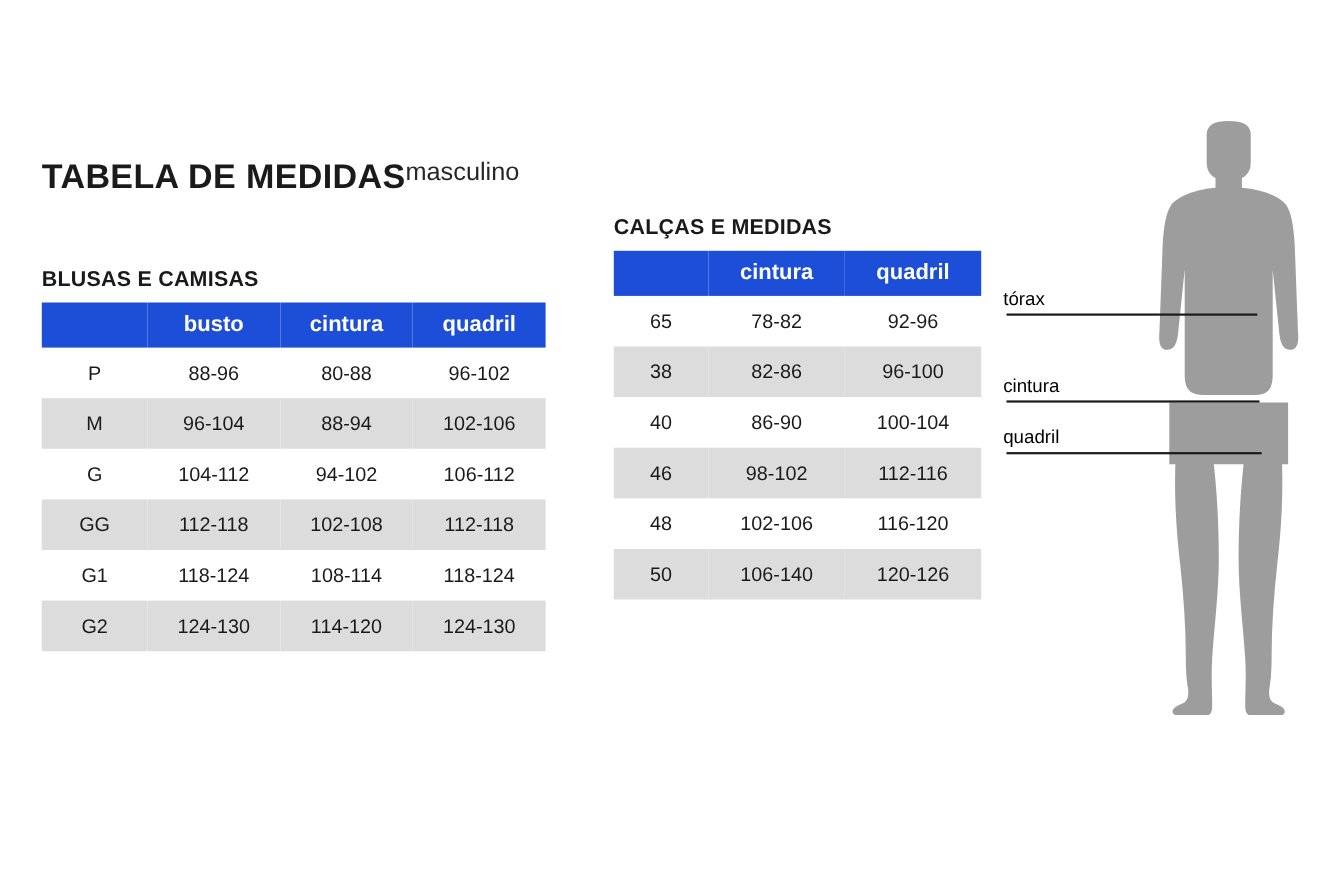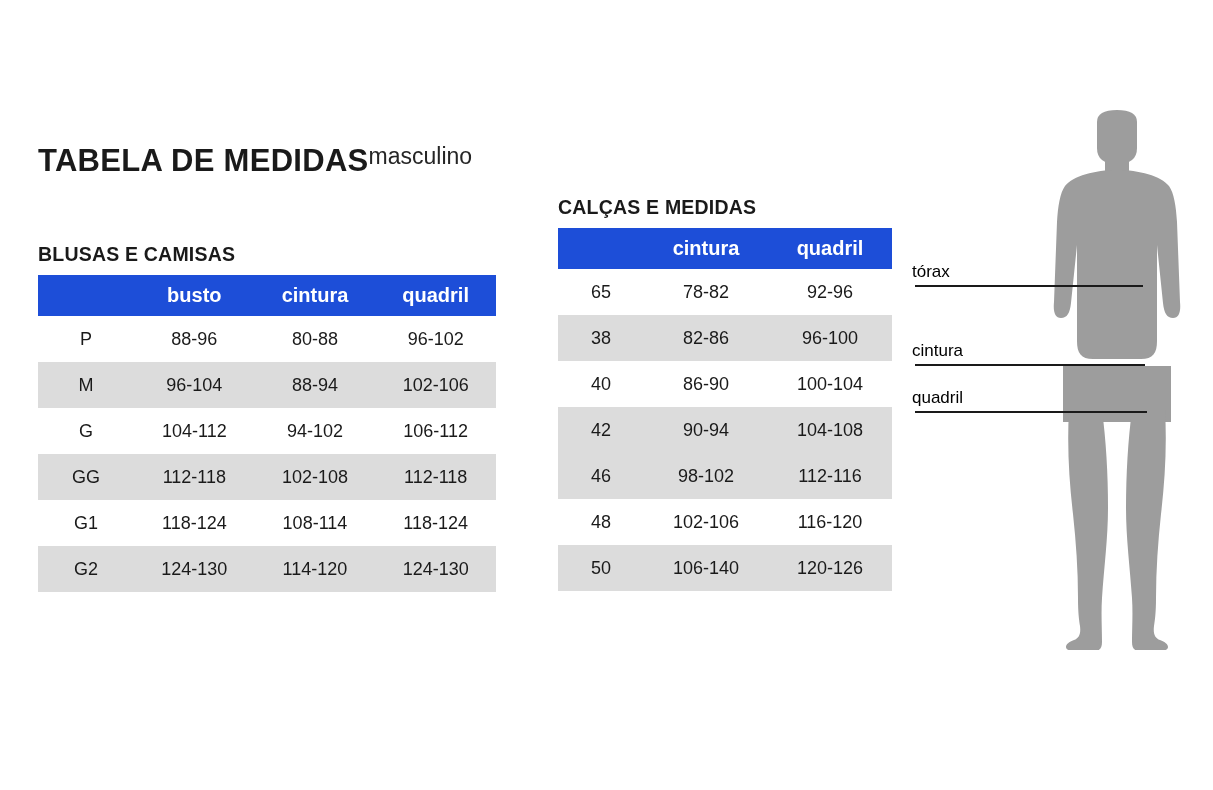--- a/index.html
+++ b/index.html
@@ -215,25 +215,20 @@
       </tr>
       <tr class="alt">
         <td>38</td>
         <td>82-86</td>
         <td>96-100</td>
       </tr>
       <tr>
         <td>40</td>
         <td>86-90</td>
         <td>100-104</td>
-      </tr>
-      <tr class="alt">
-        <td>42</td>
-        <td>90-94</td>
-        <td>104-108</td>
       </tr>
       <tr class="alt">
         <td>46</td>
         <td>98-102</td>
         <td>112-116</td>
       </tr>
       <tr>
         <td>48</td>
         <td>102-106</td>
         <td>116-120</td>

